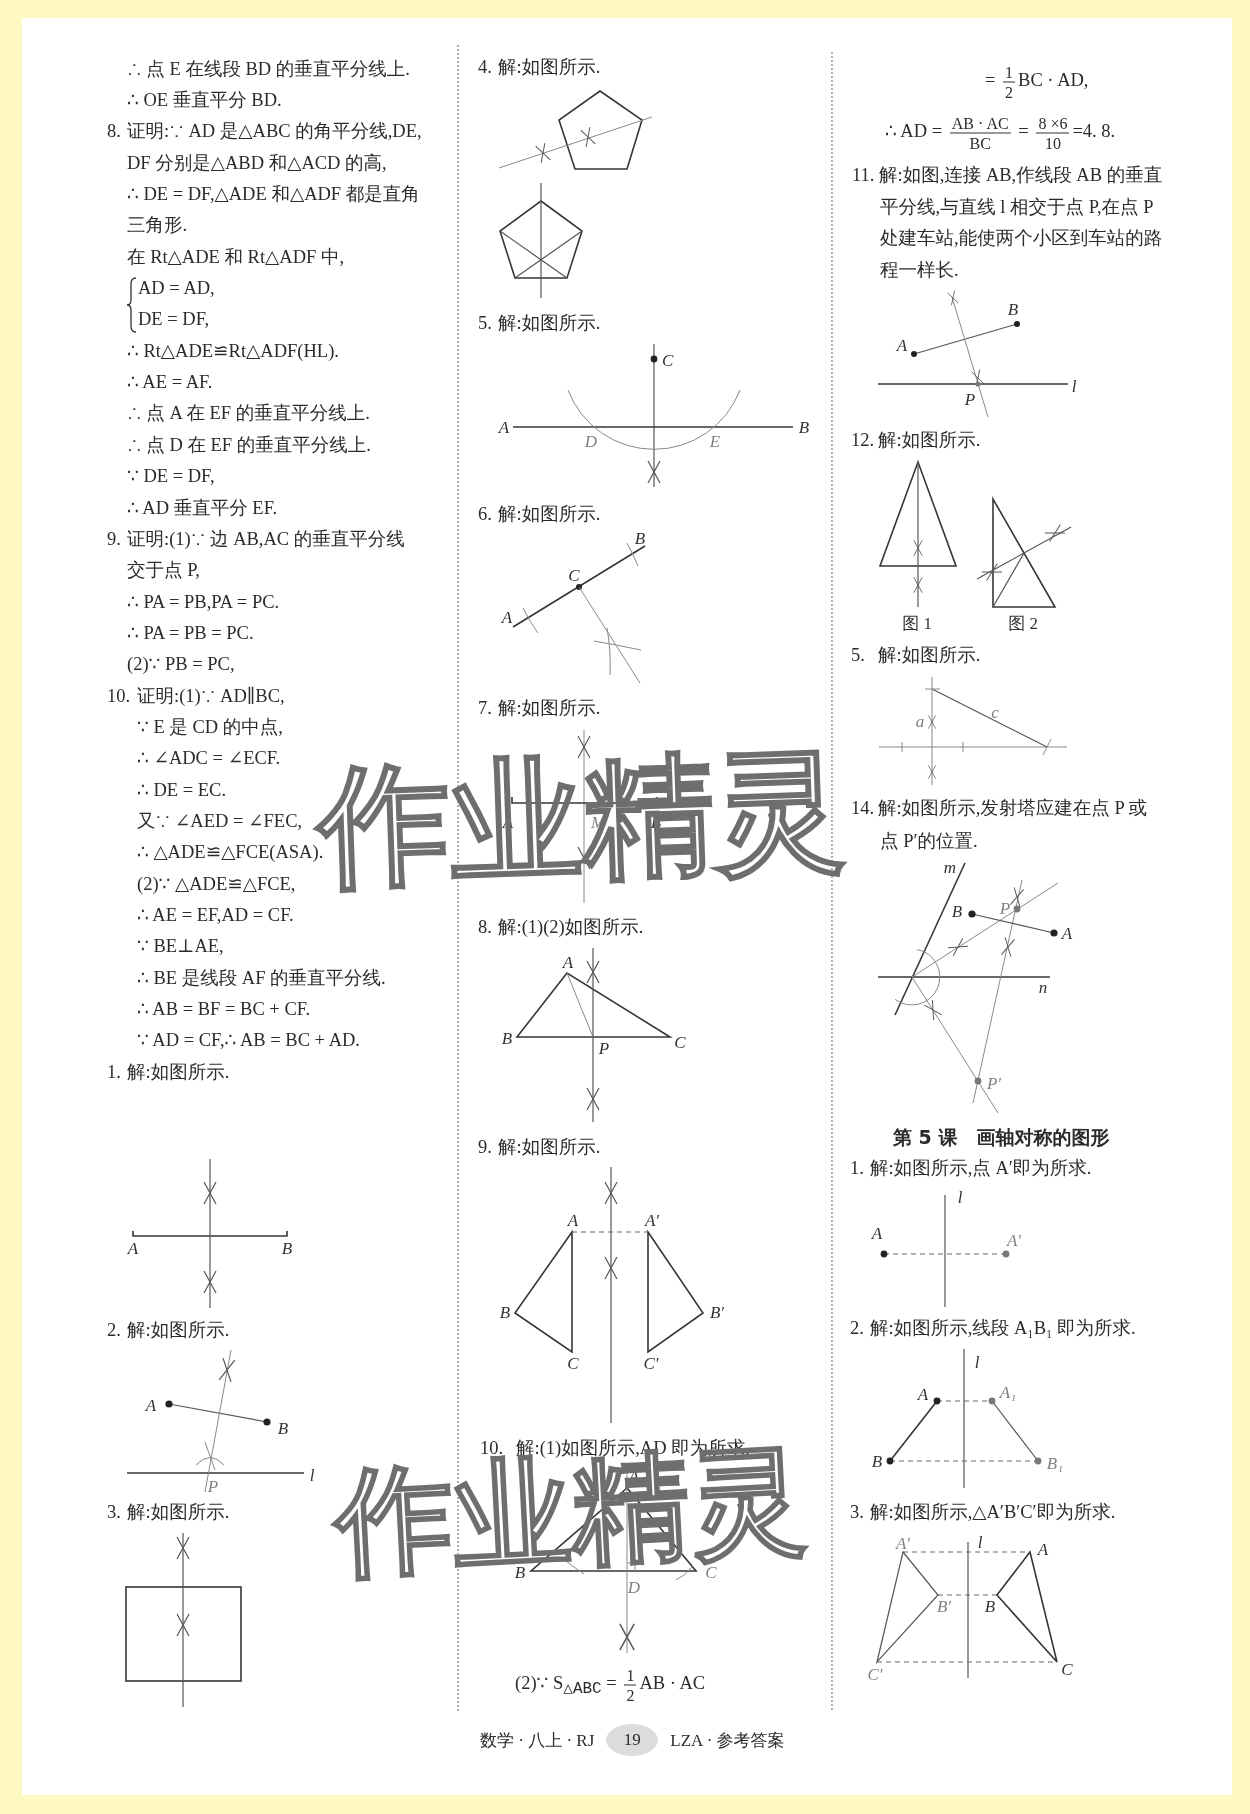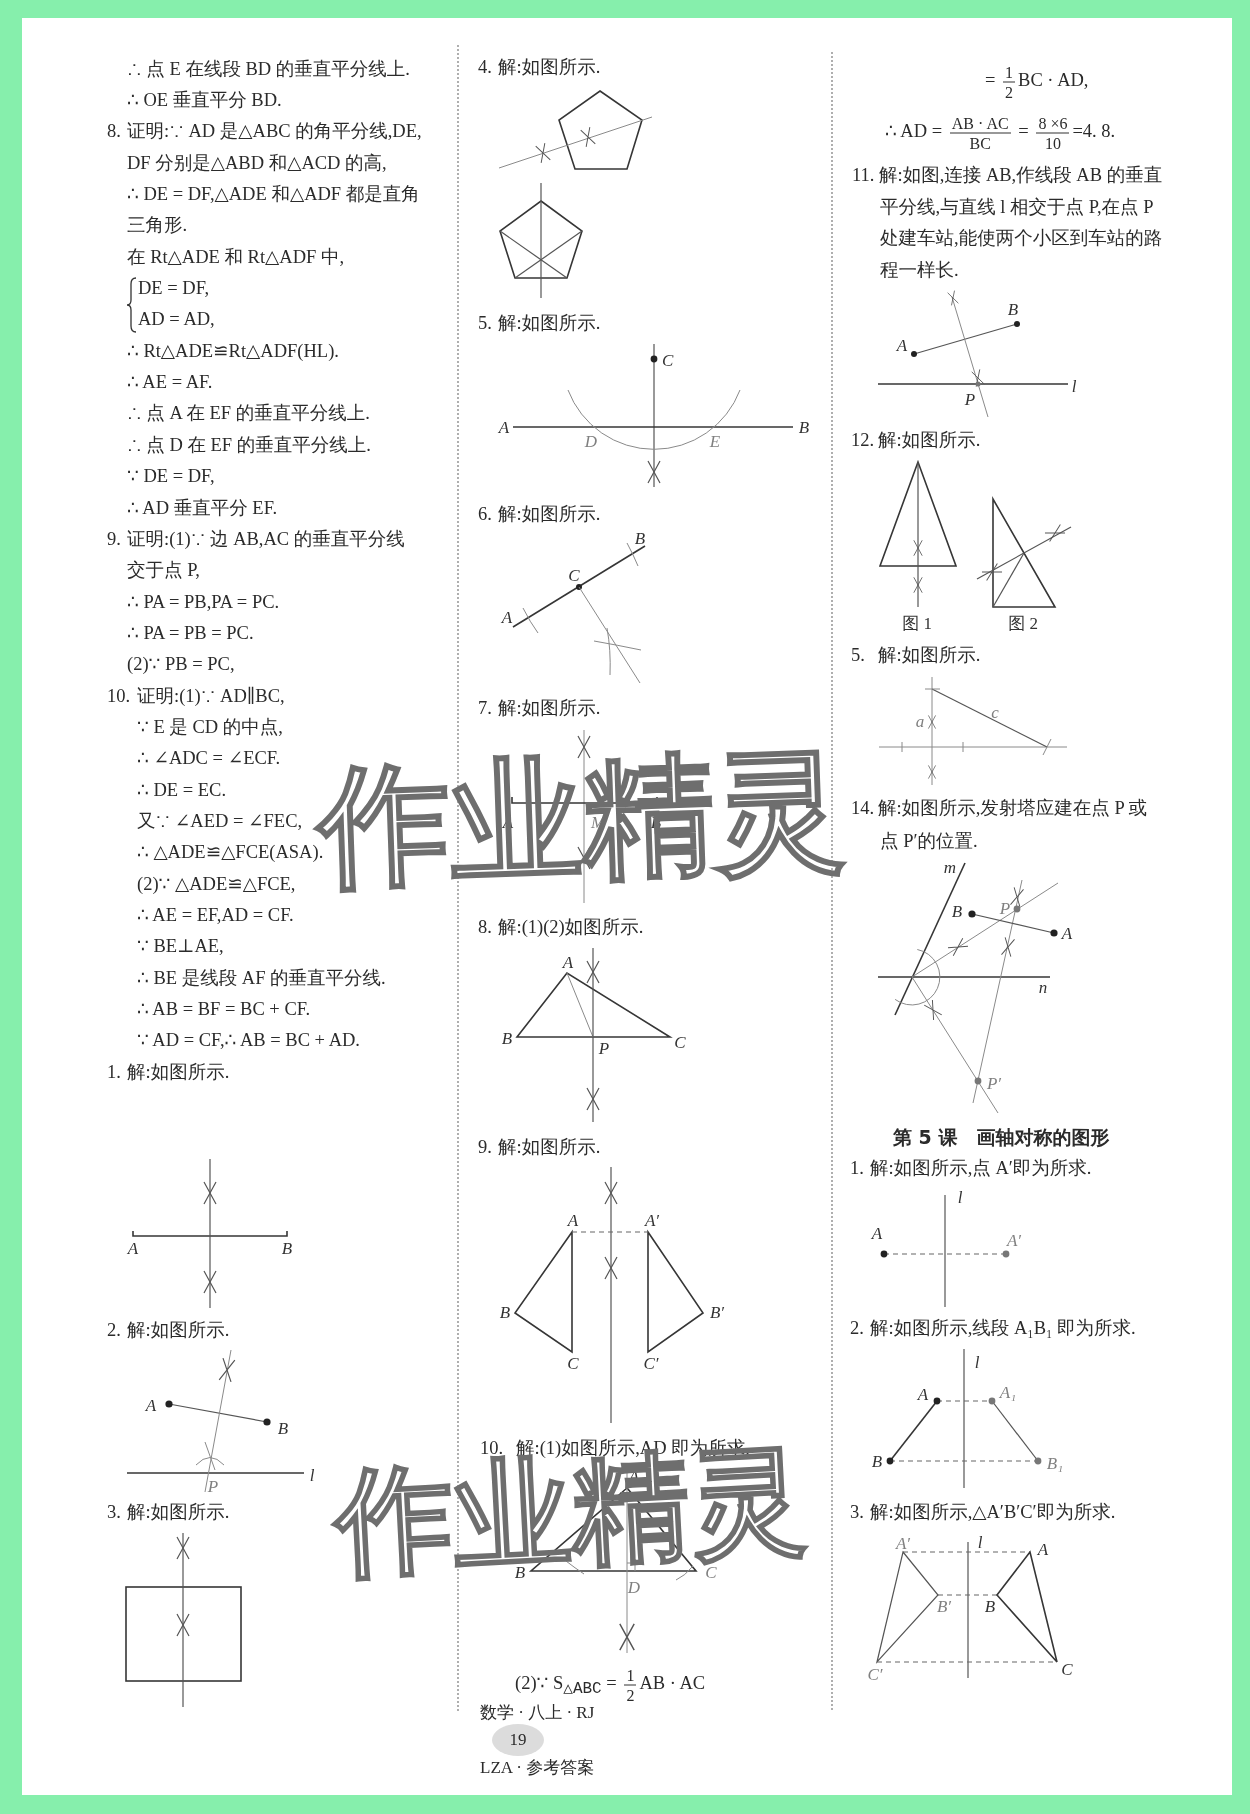--- a/index.html
+++ b/index.html
@@ -1,16 +1,16 @@
 <!DOCTYPE html>
 <html><head>
 <meta charset="utf-8">
 <style>
   body{margin:0;background:#f4f4f4;}
-  #page{position:relative;width:1250px;height:1814px;overflow:hidden;background:#86efac;
+  #page{position:relative;width:1250px;height:1814px;overflow:hidden;background:#fef9c3;
         font-family:"Liberation Serif","DejaVu Serif",serif;color:#2b2b2b;}
   .sheet{position:absolute;left:22px;top:18px;width:1210px;height:1777px;background:#fff;}
   .t{position:absolute;white-space:nowrap;font-size:18.5px;line-height:22px;transform:translateY(-50%);}
   .num{display:inline-block;}
   .n1{width:20px;}
   .n2{width:27px;font-family:Liberation Serif, serif;}
   .col-left{position:absolute;left:107px;top:53.7px;width:340px;font-size:18.5px;}
   .ln{height:31.35px;line-height:31.35px;white-space:nowrap;}
   .ind20{padding-left:20px;}
   .ind30{padding-left:30px;}
@@ -18,21 +18,21 @@
   .sys svg{position:absolute;left:20px;top:3px;}
   .head{font-family:"DejaVu Sans","Liberation Sans",sans-serif;font-weight:bold;font-size:19px;}
   .frac{display:inline-flex;flex-direction:column;align-items:center;vertical-align:middle;
         margin:0 3px;font-size:16px;line-height:19px;}
   .frac .nu{border-bottom:1.2px solid #333;padding:0 2px;}
   .frac .de{padding:0 2px;}
   .sub{font-size:16px;vertical-align:-4px;font-family:Liberation Mono, monospace;}
   .wm{position:absolute;font-family:"DejaVu Sans","Liberation Sans",sans-serif;font-weight:bold;
       color:transparent;-webkit-text-stroke:1.8px #6e6e6e;white-space:nowrap;line-height:1;}
   .footer{position:absolute;left:480px;top:1740px;transform:translateY(-50%);white-space:nowrap;
-          font-size:17px;display:flex;align-items:flex-start;flex-direction:column;}
+          font-size:17px;display:flex;align-items:center;}
   .badge{display:inline-block;width:52px;height:32px;line-height:32px;text-align:center;border-radius:50%;
          background:#dcdcdc;margin:0 12px;font-size:17px;}
   svg.diag{position:absolute;left:0;top:0;}
   .dk{stroke:#363636;stroke-width:1.6;fill:none;}
   .md{stroke:#555;stroke-width:1.2;fill:none;}
   .lt{stroke:#8a8a8a;stroke-width:1;fill:none;}
   .ds{stroke:#666;stroke-width:1.1;stroke-dasharray:5 4;fill:none;}
   .dv{stroke:#7a7a7a;stroke-width:1.2;stroke-dasharray:2 2;fill:none;}
   .dot{fill:#222;}
   .gdot{fill:#777;}
@@ -54,22 +54,22 @@
       <span class="num n1">8.</span><span>证明:∵ AD 是△ABC 的角平分线,DE,</span>
     </div>
     <div class="ln ind20">DF 分别是△ABD 和△ACD 的高,</div>
     <div class="ln ind20">∴ DE = DF,△ADE 和△ADF 都是直角</div>
     <div class="ln ind20">三角形.</div>
     <div class="ln ind20">在 Rt△ADE 和 Rt△ADF 中,</div>
     <div class="sys">
       <svg width="10" height="58">
           <path d="M9 2 Q4 2 4 8 L4 24 Q4 29 0 29 Q4 29 4 34 L4 50 Q4 56 9 56" stroke="#333" fill="none" stroke-width="1.3"></path>
         </svg>
+      <div class="ln">AD = AD,</div>
       <div class="ln">DE = DF,</div>
-      <div class="ln">AD = AD,</div>
     </div>
     <div class="ln ind20">∴ Rt△ADE≌Rt△ADF(HL).</div>
     <div class="ln ind20">∴ AE = AF.</div>
     <div class="ln ind20">∴ 点 A 在 EF 的垂直平分线上.</div>
     <div class="ln ind20">∴ 点 D 在 EF 的垂直平分线上.</div>
     <div class="ln ind20">∵ DE = DF,</div>
     <div class="ln ind20">∴ AD 垂直平分 EF.</div>
 
     <div class="ln">
       <span class="num n1">9.</span><span>证明:(1)∵ 边 AB,AC 的垂直平分线</span>

